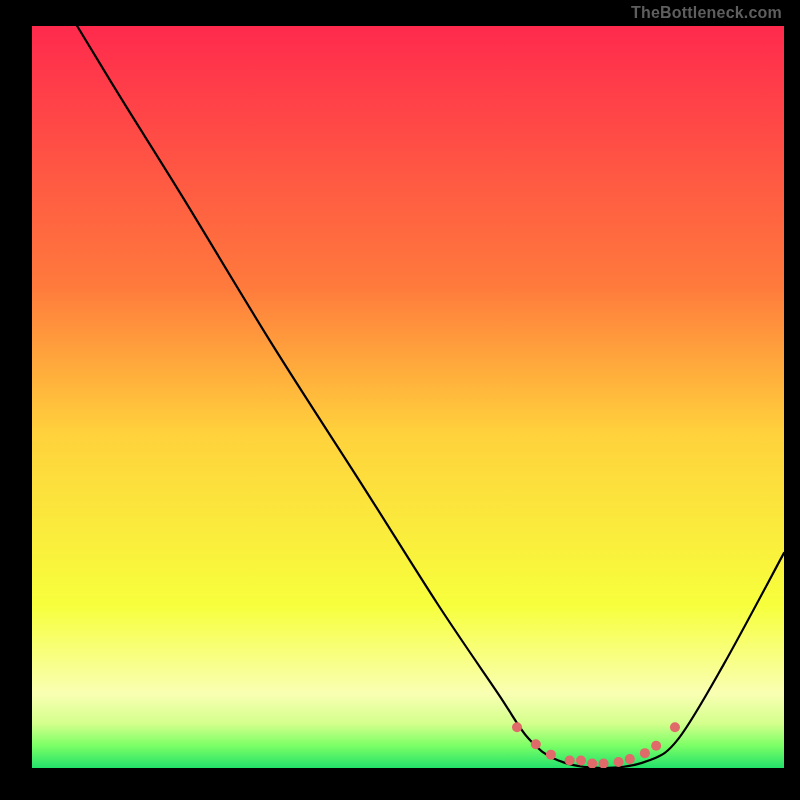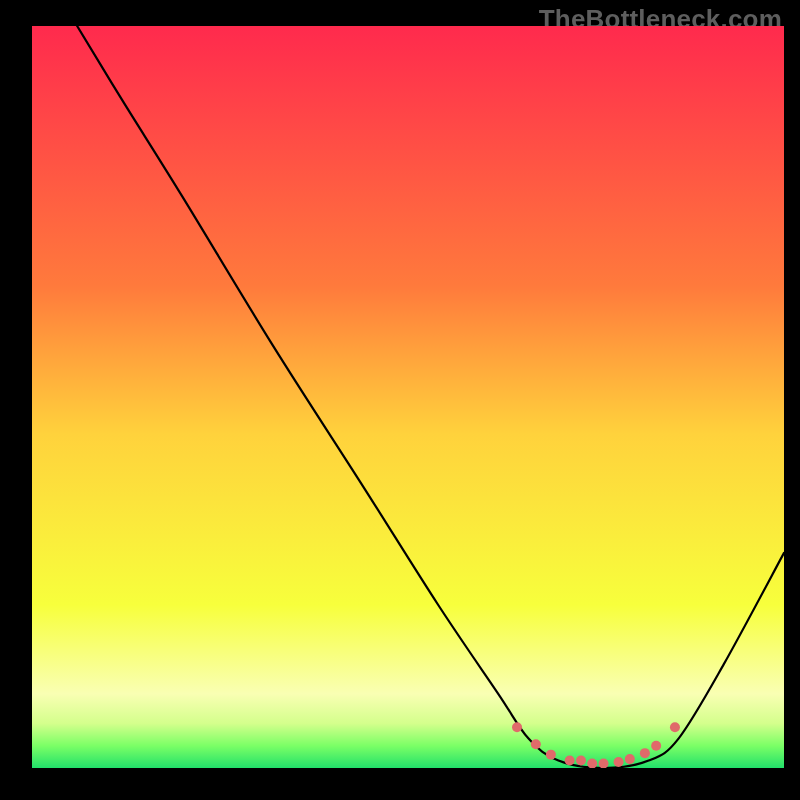--- a/index.html
+++ b/index.html
@@ -28,21 +28,21 @@
     overflow: hidden;
   }
   .plot-area svg {
     display: block;
   }
   .watermark {
     position: absolute;
     top: 4px;
     right: 18px;
     color: #5e5e5e;
-    font-size: 26px;
+    font-size: 16px;
     font-weight: 600;
     letter-spacing: 0.2px;
     user-select: none;
   }
 </style>
 </head>
 <body>
 
 <div class="watermark">TheBottleneck.com</div>
 

